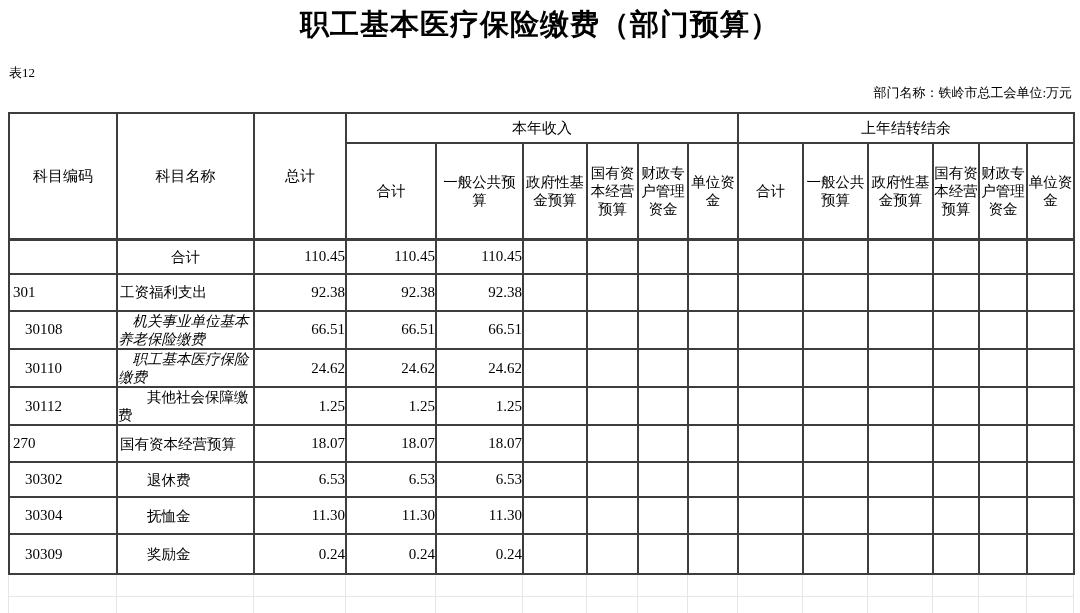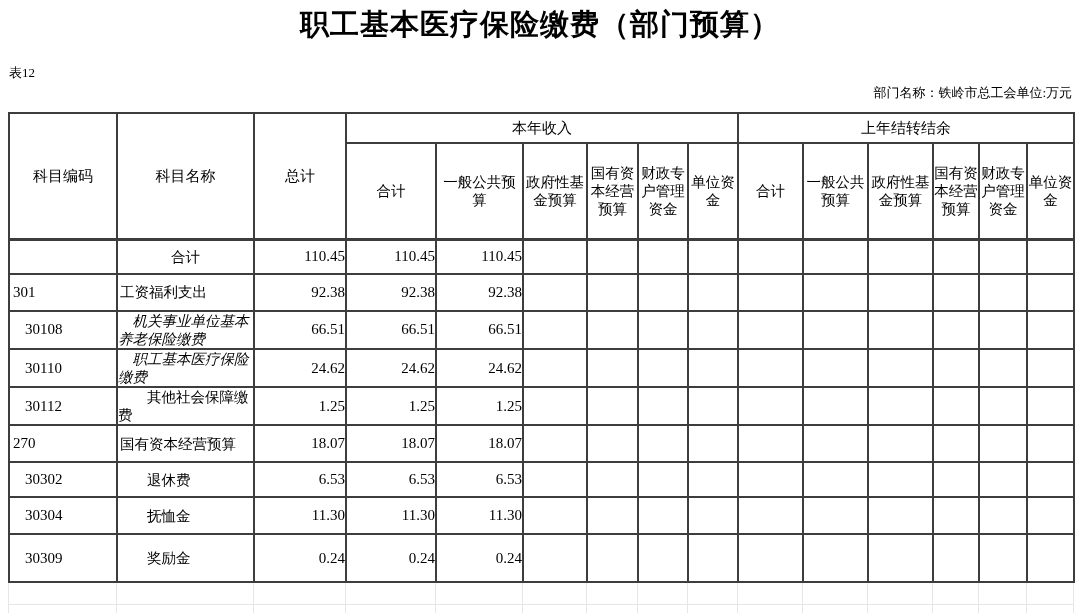--- a/index.html
+++ b/index.html
@@ -228,21 +228,21 @@
           <td class="num"></td>
           <td class="num"></td>
           <td class="num"></td>
           <td class="num"></td>
           <td class="num"></td>
           <td class="num"></td>
           <td class="num"></td>
           <td class="num"></td>
           <td class="num"></td>
         </tr>
-      <tr style="height:48px">
+      <tr style="height:40px">
         <td class="code l2">30309</td>
         <td class="name name-c2">奖励金</td>
       <td class="num">0.24</td>
           <td class="num">0.24</td>
           <td class="num">0.24</td>
           <td class="num"></td>
           <td class="num"></td>
           <td class="num"></td>
           <td class="num"></td>
           <td class="num"></td>

